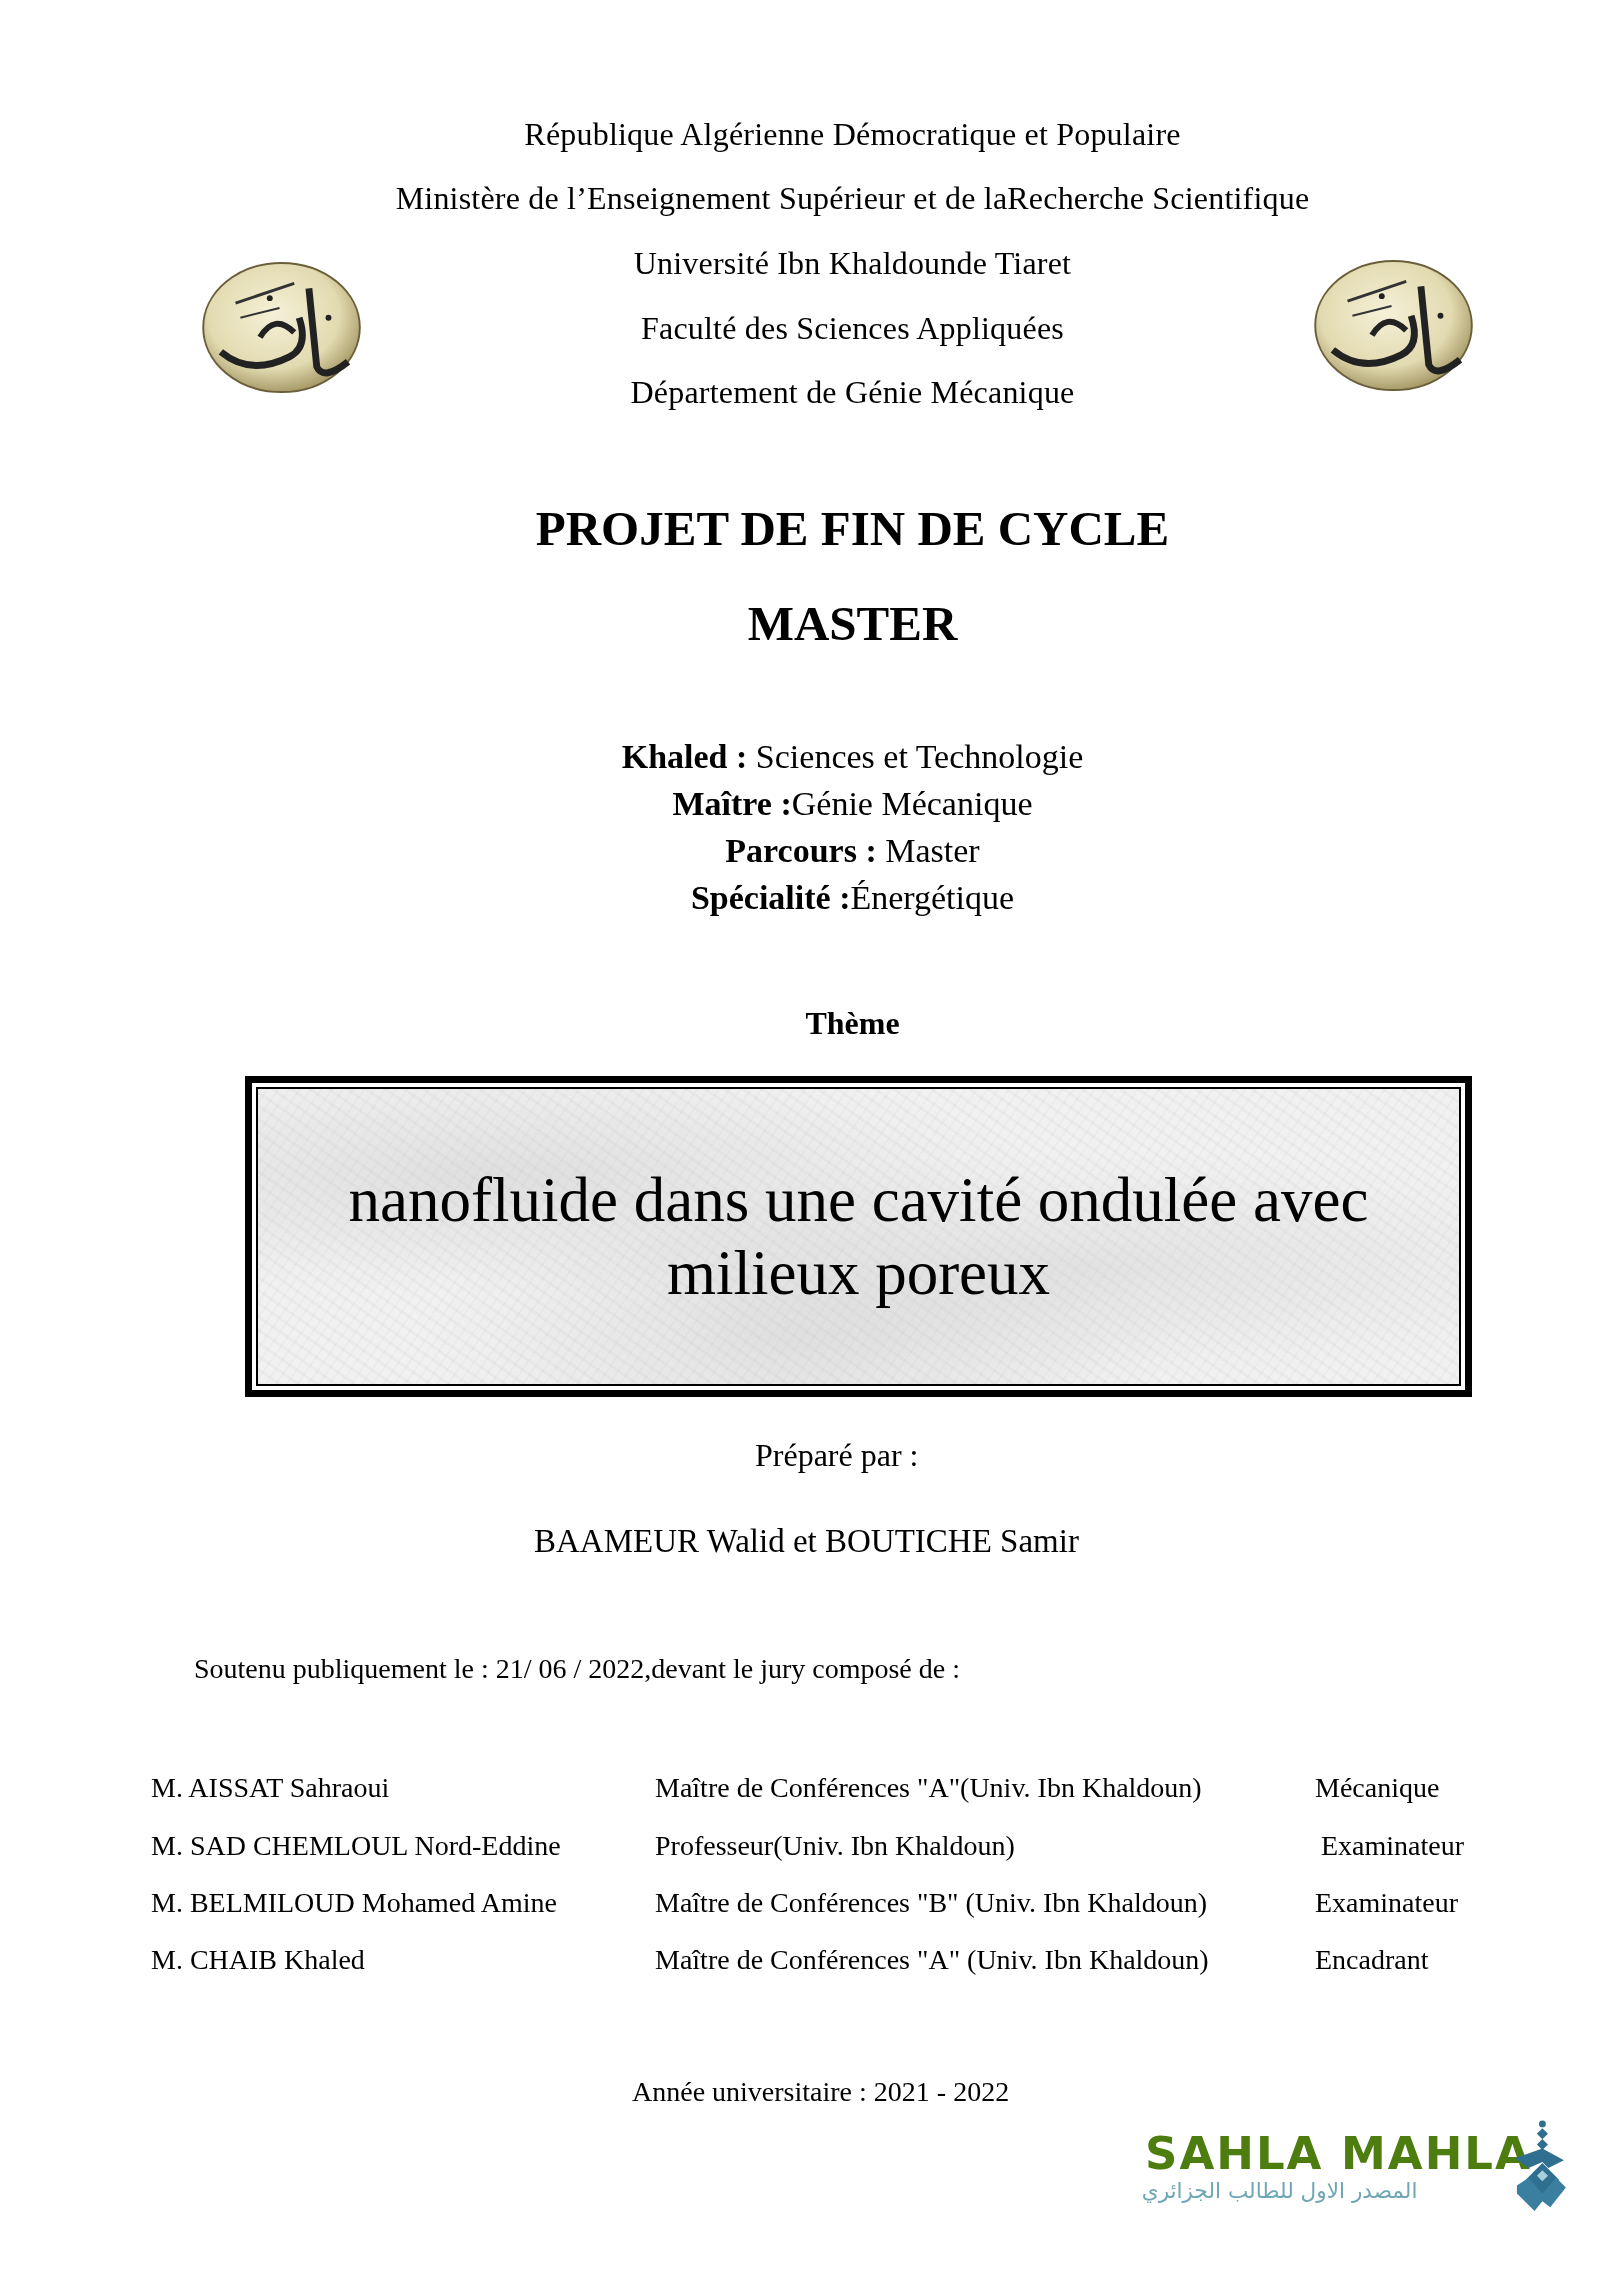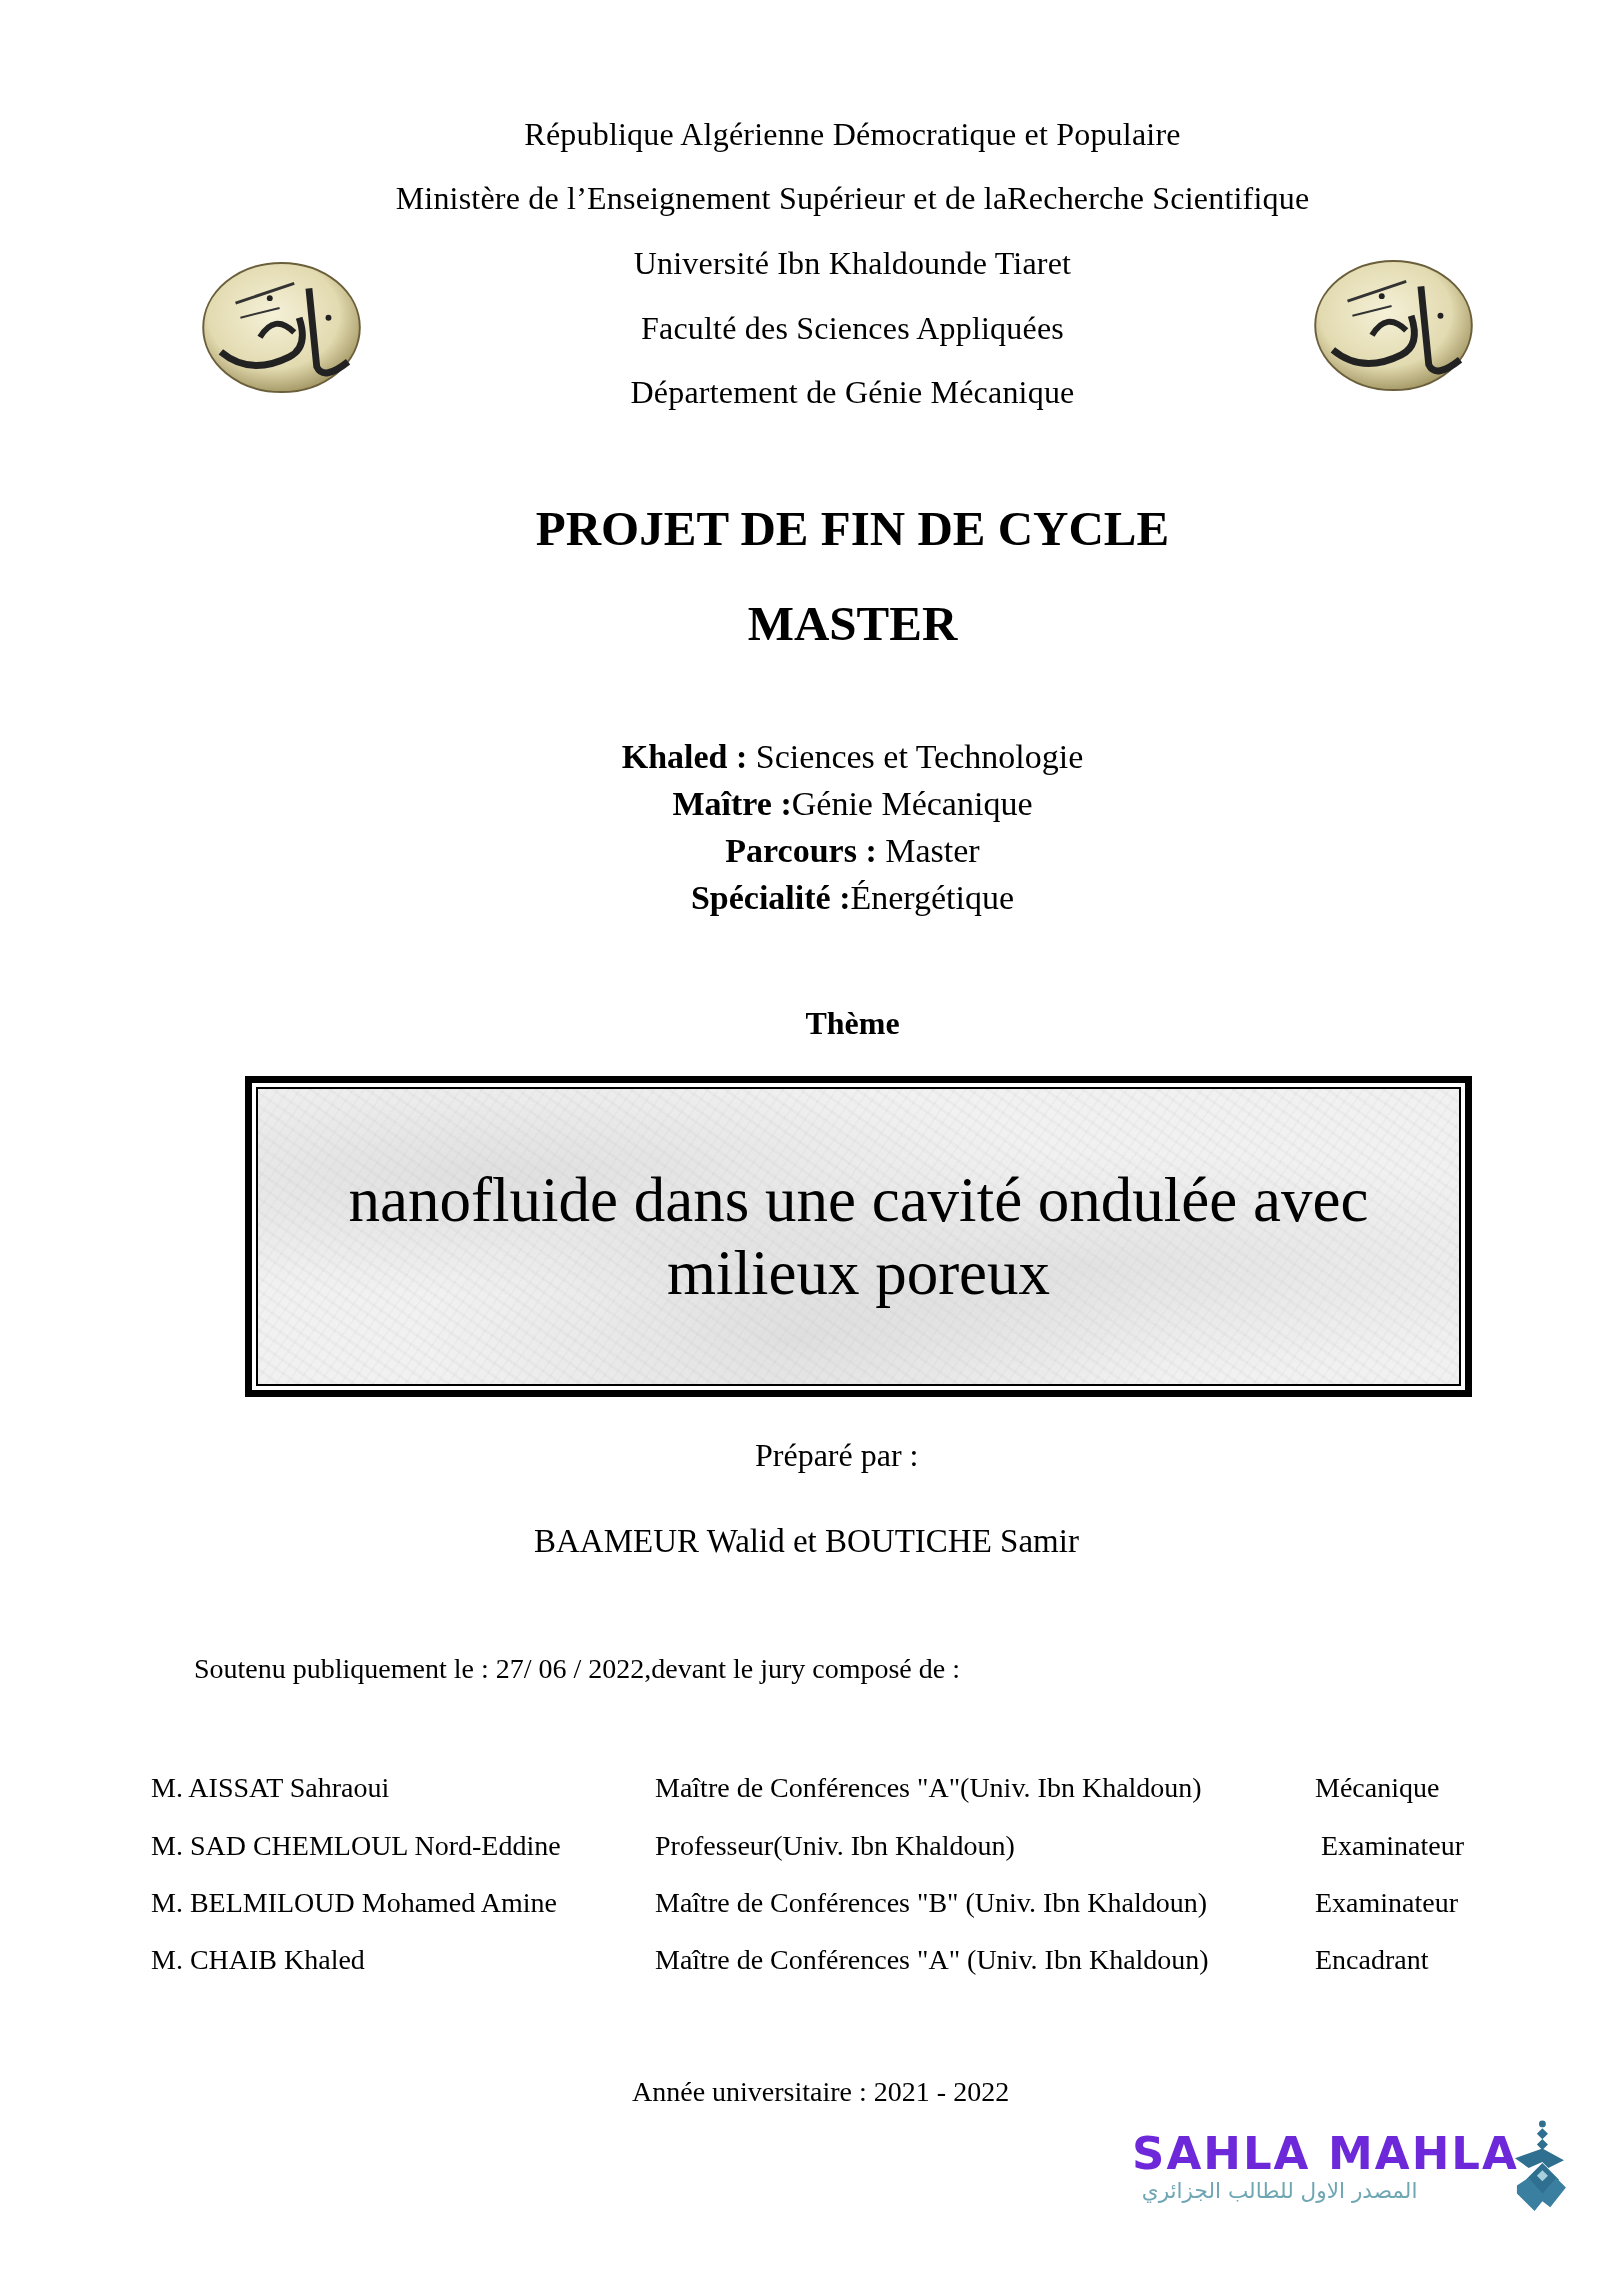--- a/index.html
+++ b/index.html
@@ -25,22 +25,22 @@
                    #f1f1f1;
                  display: flex; align-items: center; justify-content: center; text-align: center; }
   .title-text { font-size: 63px; line-height: 73px; }
   .prep { font-size: 32px; }
   .names { font-size: 33px; }
   .defense { font-size: 28px; }
   .jury-row { position: absolute; left: 0; width: 1621px; height: 39px; font-size: 28px; white-space: nowrap; }
   .jury-row span { position: absolute; top: 0; }
   .year { font-size: 28px; }
   .sahla { position: absolute; left: 1132px; top: 2119px; width: 431px; height: 88px; }
-  .sahla-text { position: absolute; left: 0; top: 7.8px; font-family: "DejaVu Sans", sans-serif;
-                font-size: 45px; font-weight: bold; color: #6d28d9; letter-spacing: 2px; white-space: nowrap; }
+  .sahla-text { position: absolute; left: 13px; top: 7.8px; font-family: "DejaVu Sans", sans-serif;
+                font-size: 45px; font-weight: bold; color: #4d7c0f; letter-spacing: 2px; white-space: nowrap; }
   .sahla-ar { position: absolute; left: 9.8px; top: 59px; font-family: "DejaVu Sans", sans-serif;
               font-size: 21.6px; color: #6fa6b4; direction: rtl; white-space: nowrap; }
 </style>
 </head>
 <body>
 
 <div class="center-line hdr" style="top:116px;">République Algérienne Démocratique et Populaire</div>
 <div class="center-line hdr" style="top:180px;">Ministère de l’Enseignement Supérieur et de laRecherche Scientifique</div>
 <div class="center-line hdr" style="top:245px;">Université Ibn Khaldounde Tiaret</div>
 <div class="center-line hdr" style="top:310px;">Faculté des Sciences Appliquées</div>
@@ -104,21 +104,21 @@
     <div class="title-text">
       <div>nanofluide dans une cavité ondulée avec</div>
       <div>milieux poreux</div>
     </div>
   </div>
 </div>
 
 <div class="abs prep" style="left:755px; top:1437px;">Préparé par :</div>
 <div class="abs names" style="left:534px; top:1523px;">BAAMEUR Walid et BOUTICHE Samir</div>
 
-<div class="abs defense" style="left:194px; top:1653px;">Soutenu publiquement le : 27/ 06 / 2022,devant le jury composé de :</div>
+<div class="abs defense" style="left:194px; top:1653px;">Soutenu publiquement le : 21/ 06 / 2022,devant le jury composé de :</div>
 
 <div class="jury-row" style="top:1772px;">
   <span style="left:151px;">M. AISSAT Sahraoui</span>
   <span style="left:655px;">Maître de Conférences "A"(Univ. Ibn Khaldoun)</span>
   <span style="left:1315px;">Mécanique</span>
 </div>
 <div class="jury-row" style="top:1830px;padding-left:31px;">
   <span style="left:151px;">M. SAD CHEMLOUL Nord-Eddine</span>
   <span style="left:655px;">Professeur(Univ. Ibn Khaldoun)</span>
   <span style="left:1321px;">Examinateur</span>

